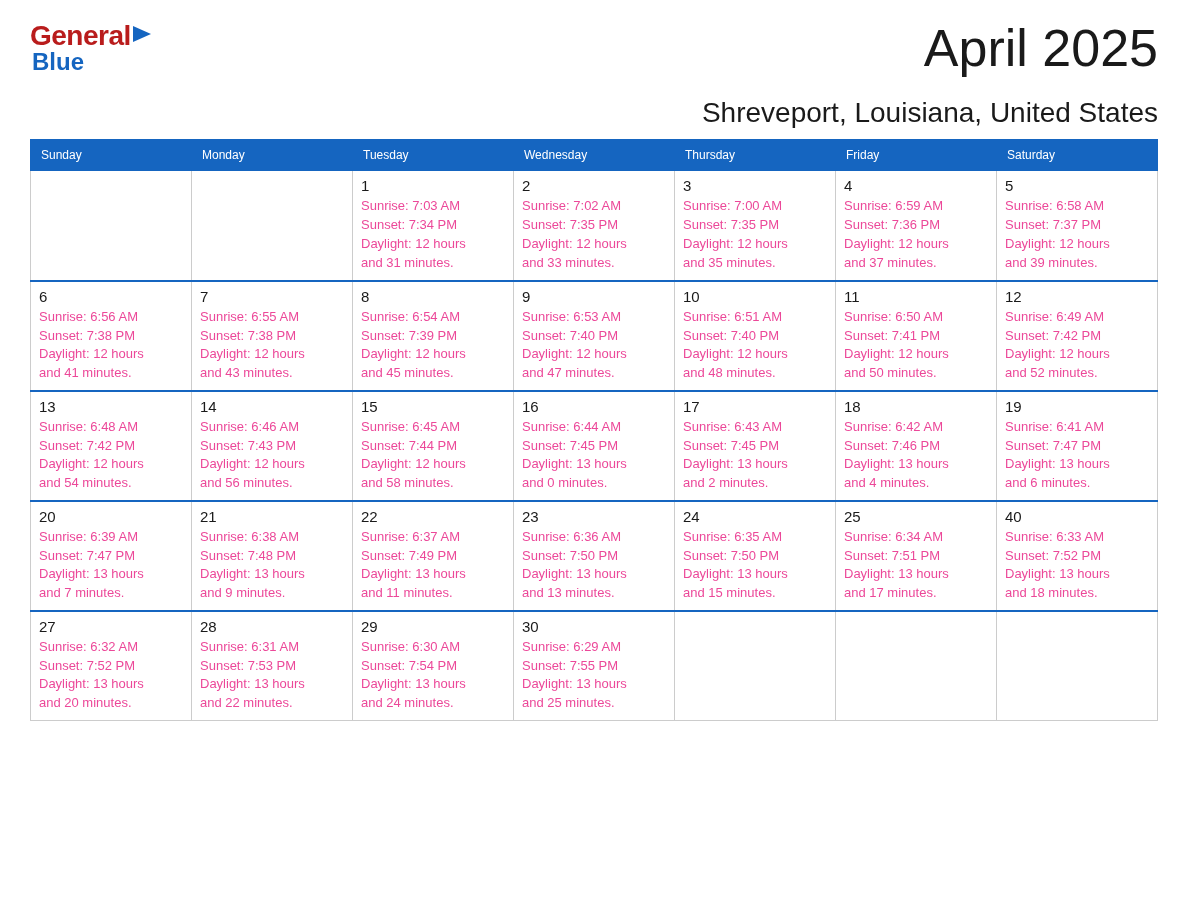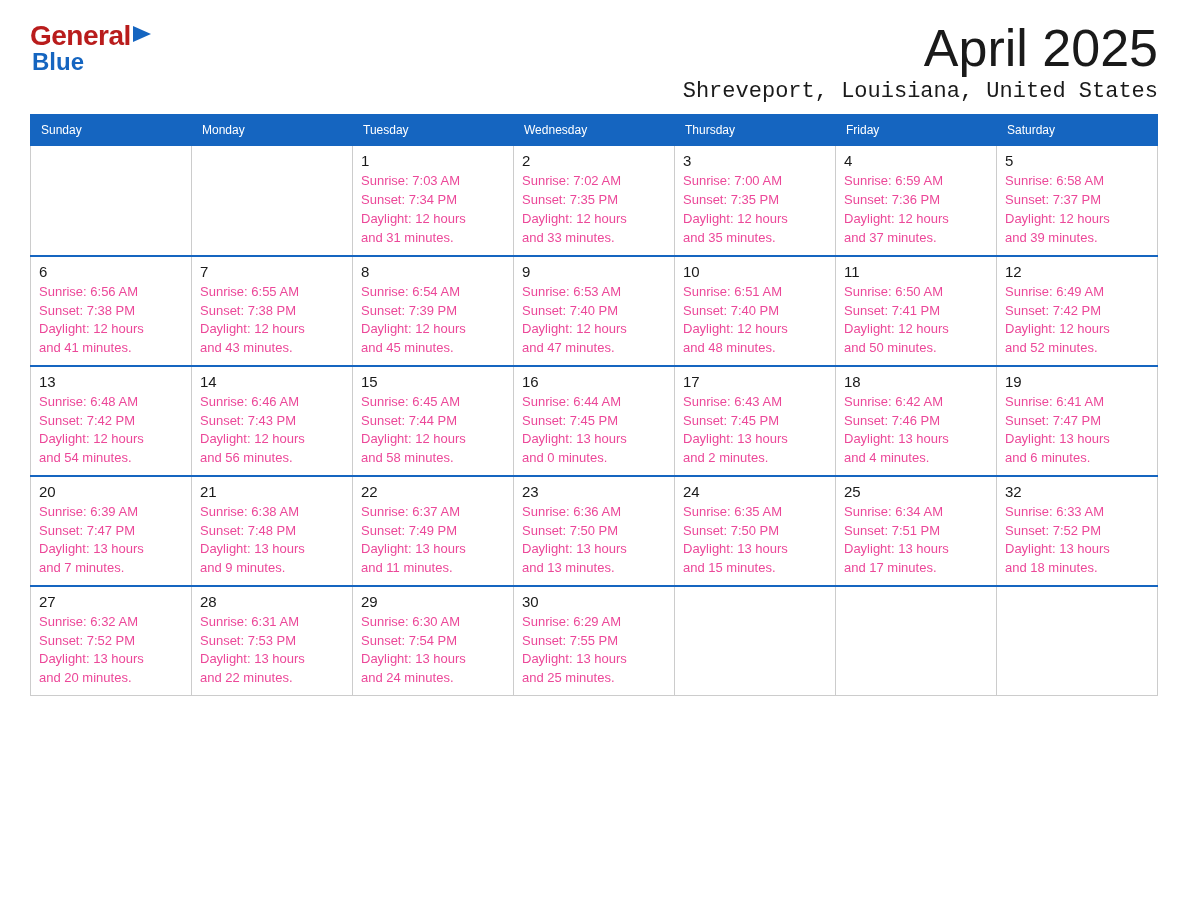--- a/index.html
+++ b/index.html
@@ -46,24 +46,23 @@
     .title-section {
       text-align: right;
     }
     .month-year {
       font-size: 52px;
       font-weight: normal;
       color: #1a1a1a;
       line-height: 1.1;
     }
     .location {
-      font-size: 22px;
+      font-size: 28px;
       color: #1a1a1a;
-      margin-top: 2px;
-      font-family: Liberation Mono, monospace;
+      margin-top: 20px;
     }
     .calendar {
       width: 100%;
       border-collapse: collapse;
       margin-top: 8px;
     }
     .calendar th {
       background-color: #1565c0;
       color: #fff;
       font-size: 12px;
@@ -313,21 +312,21 @@
 and 15 minutes.</div>
         </td>
         <td>
           <div class="day-number">25</div>
           <div class="day-info" style="white-space: pre-line;">Sunrise: 6:34 AM
 Sunset: 7:51 PM
 Daylight: 13 hours
 and 17 minutes.</div>
         </td>
         <td>
-          <div class="day-number">32</div>
+          <div class="day-number">40</div>
           <div class="day-info" style="white-space: pre-line;">Sunrise: 6:33 AM
 Sunset: 7:52 PM
 Daylight: 13 hours
 and 18 minutes.</div>
         </td>
       </tr>
       <tr class="row-separator">
         <td>
           <div class="day-number">27</div>
           <div class="day-info" style="white-space: pre-line;">Sunrise: 6:32 AM

